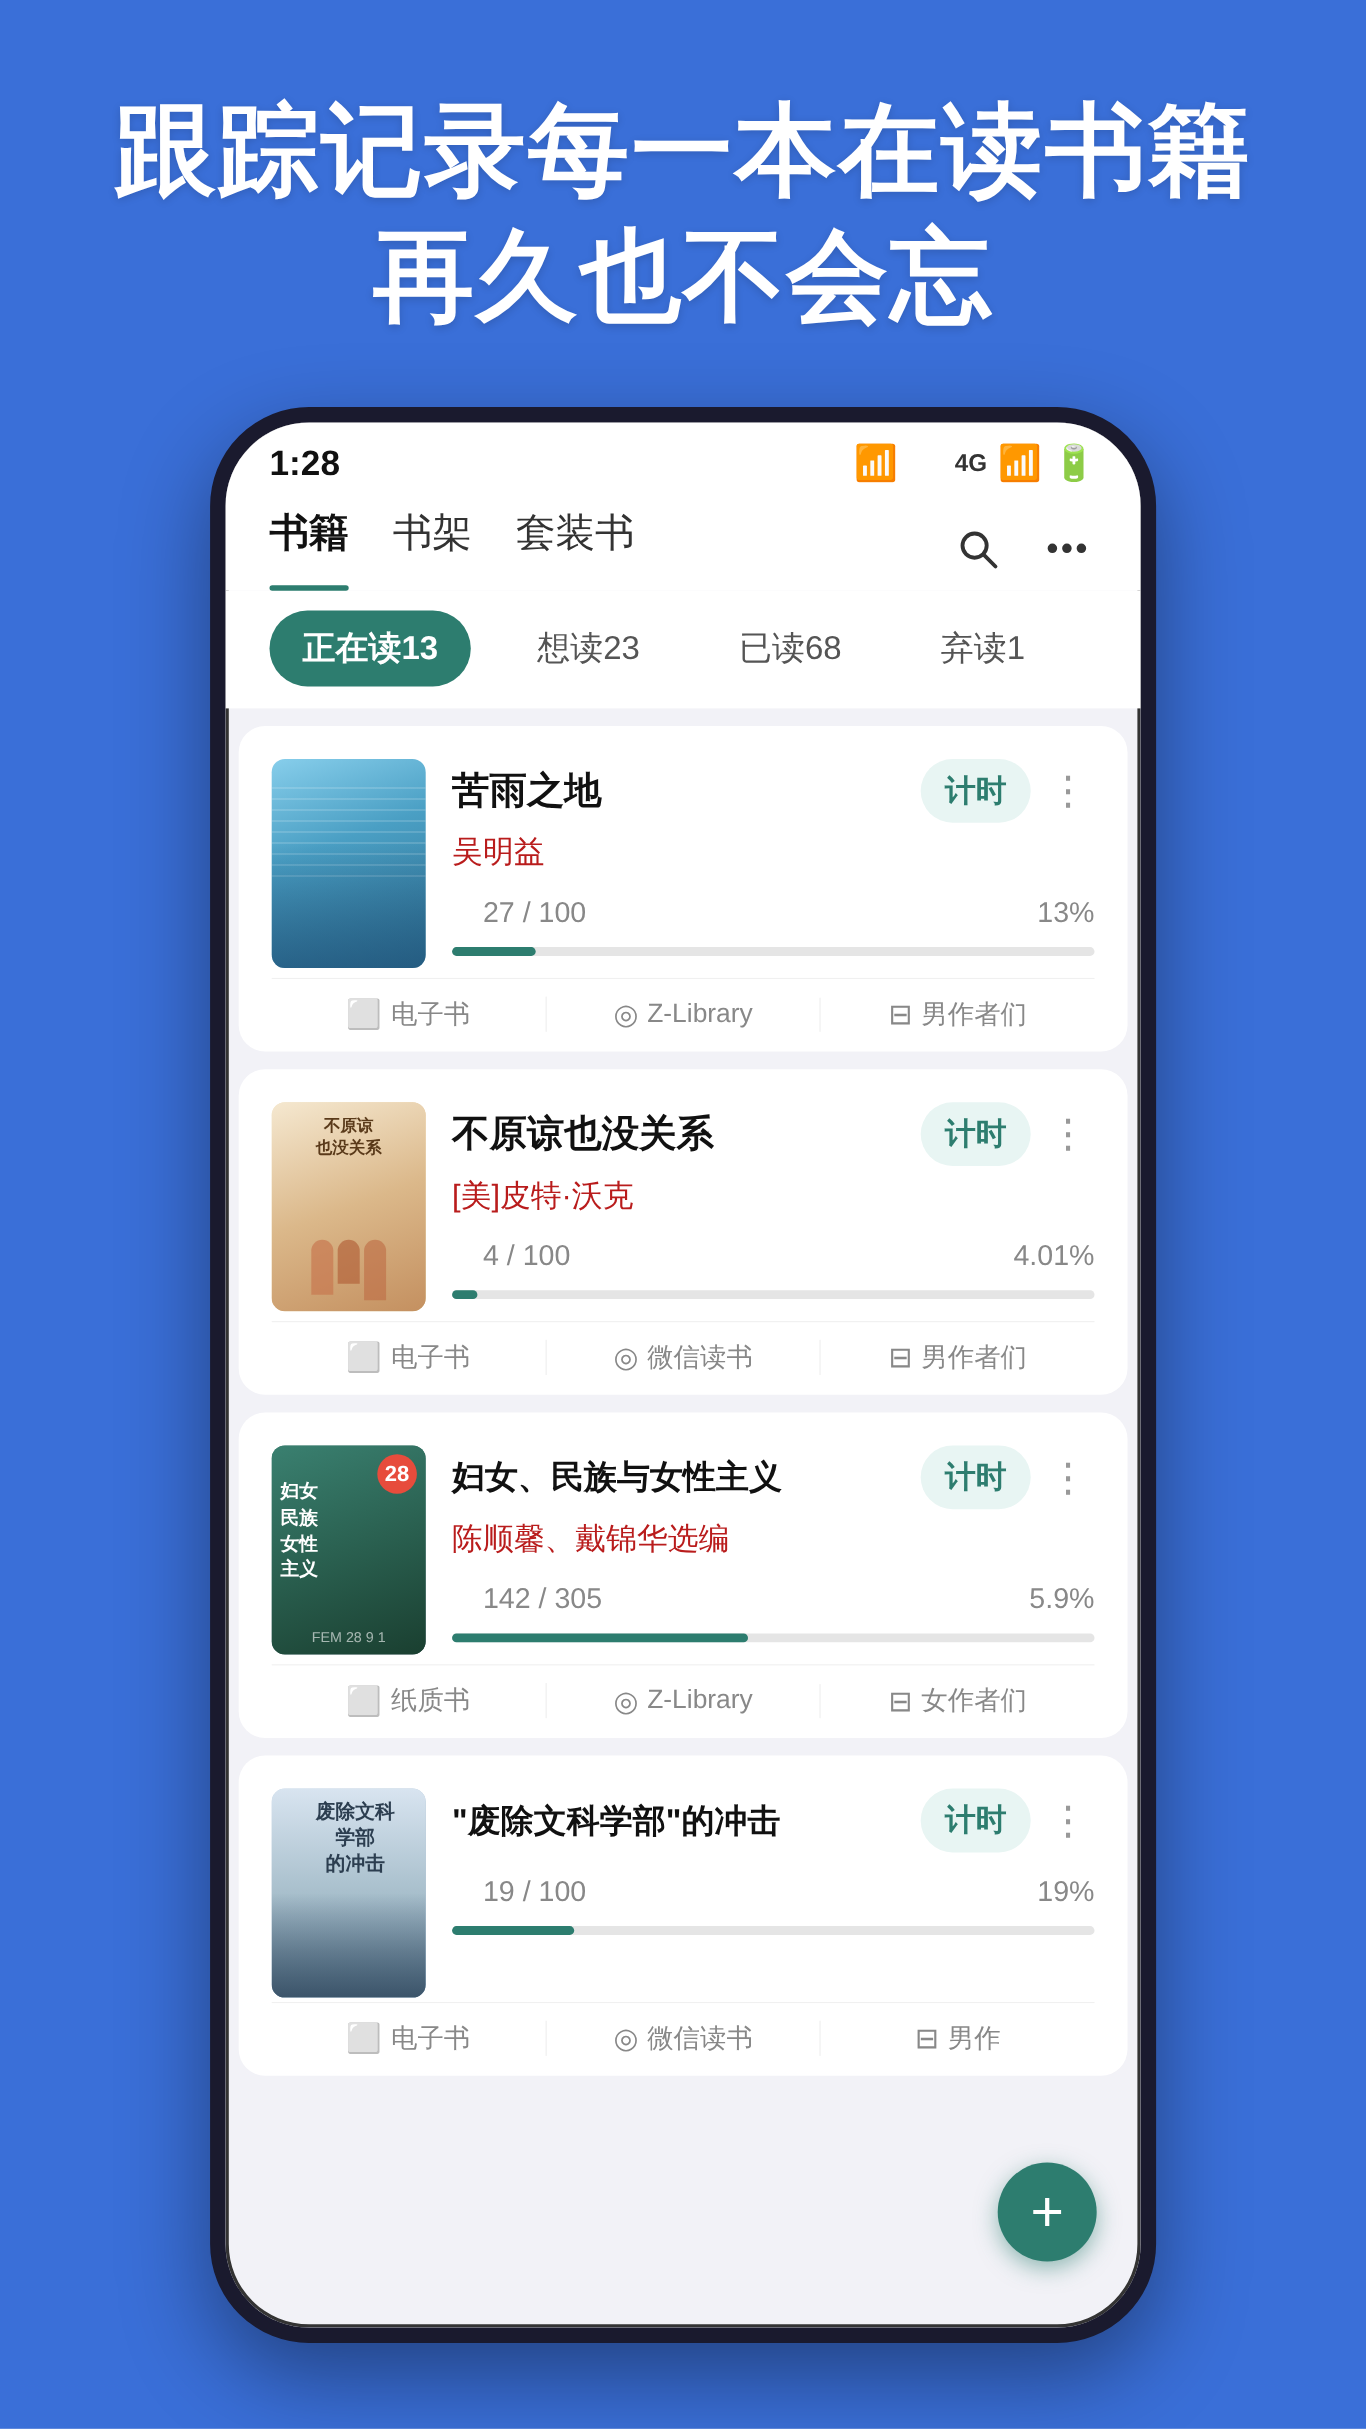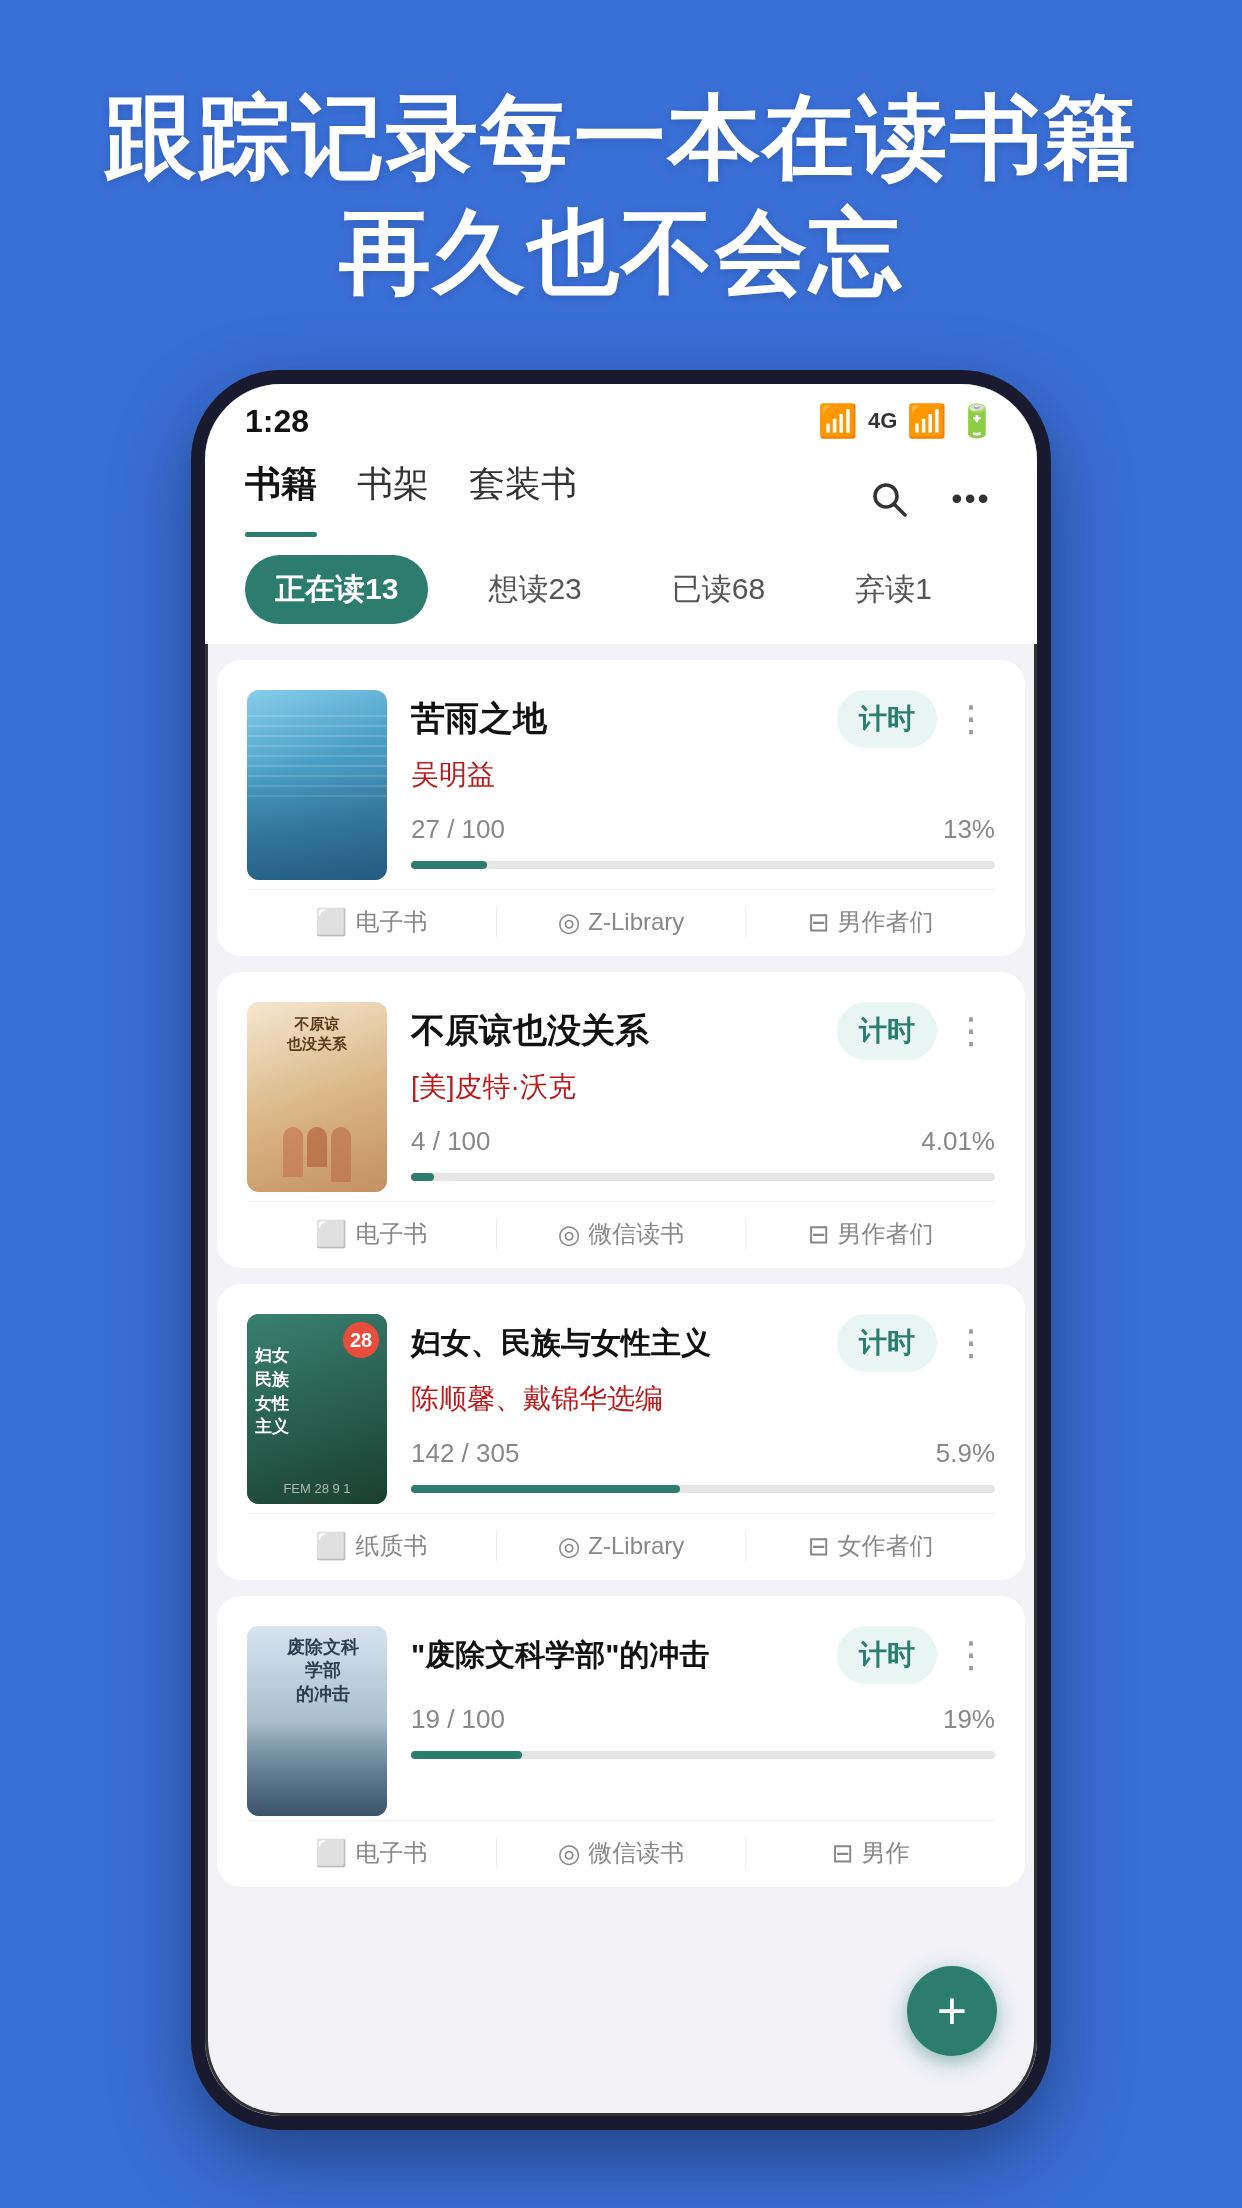--- a/index.html
+++ b/index.html
@@ -205,20 +205,21 @@
     }
     .book-author {
       font-size: 28px;
       color: #b91c1c;
     }
     .progress-row {
       display: flex;
       align-items: center;
       justify-content: space-between;
       margin-top: 12px;
+      margin-left: 28px;
     }
     .progress-text {
       font-size: 26px;
       color: #888;
     }
     .progress-pct {
       font-size: 26px;
       color: #888;
     }
     .progress-bar-wrap {
@@ -367,21 +368,21 @@
   </div>
 </div>
 
 <div class="phone-wrapper">
   <div class="phone">
 
     <div class="status-bar">
       <span>1:28</span>
       <div class="status-right">
         <span>📶</span>
-        <span style="font-size:22px;font-weight:700;color:#333;">4G</span>
+        <span style="font-size:22px;font-weight:700;color:#333;margin-left:41px;">4G</span>
         <span>📶</span>
         <span>🔋</span>
       </div>
     </div>
 
     <div class="top-nav">
       <div class="nav-tabs">
         <div class="nav-tab active">书籍</div>
         <div class="nav-tab">书架</div>
         <div class="nav-tab">套装书</div>

